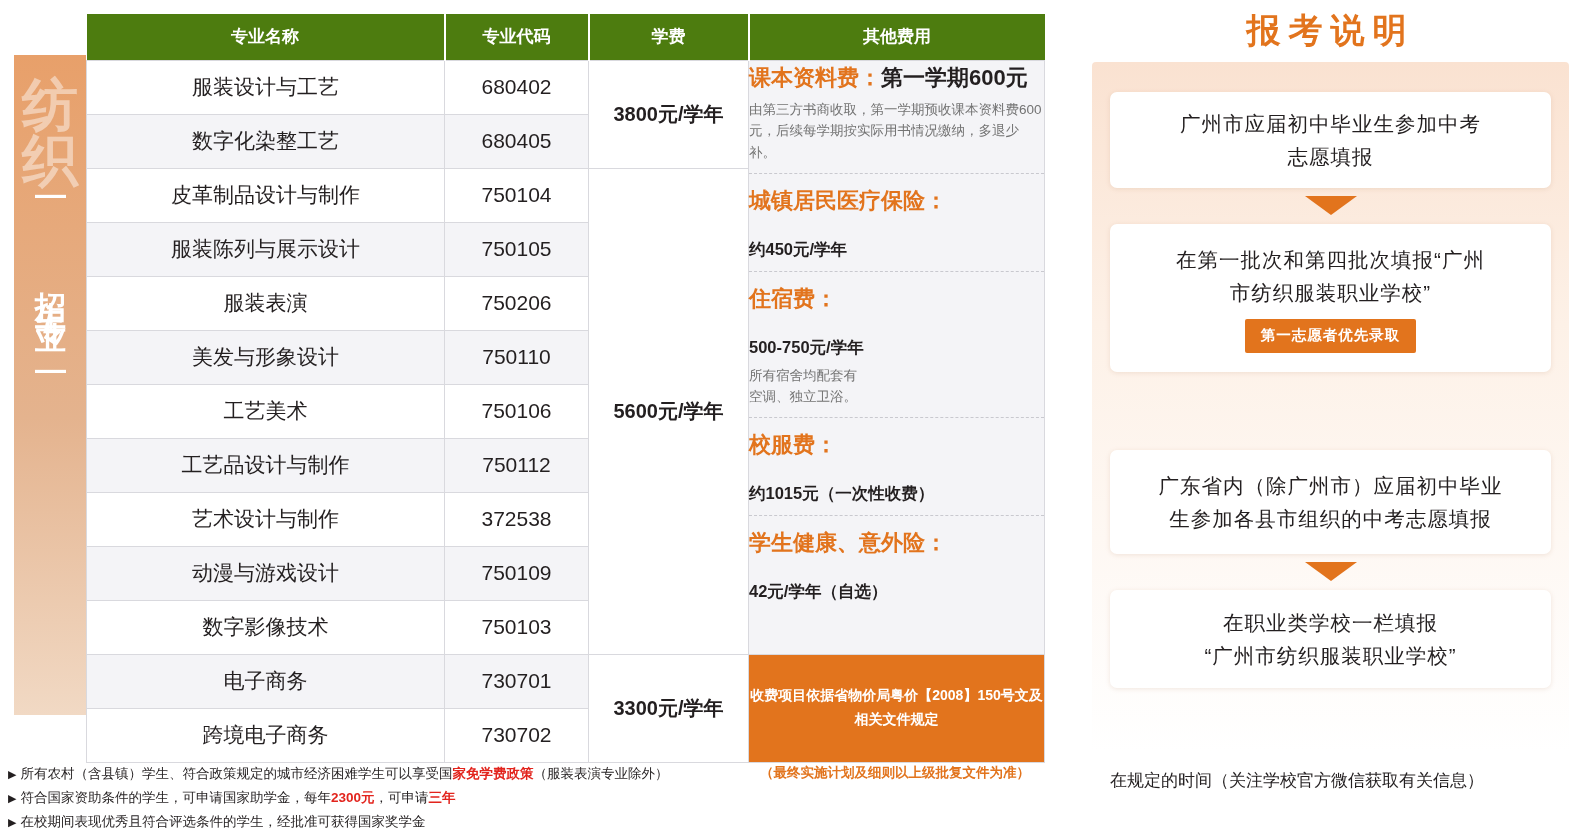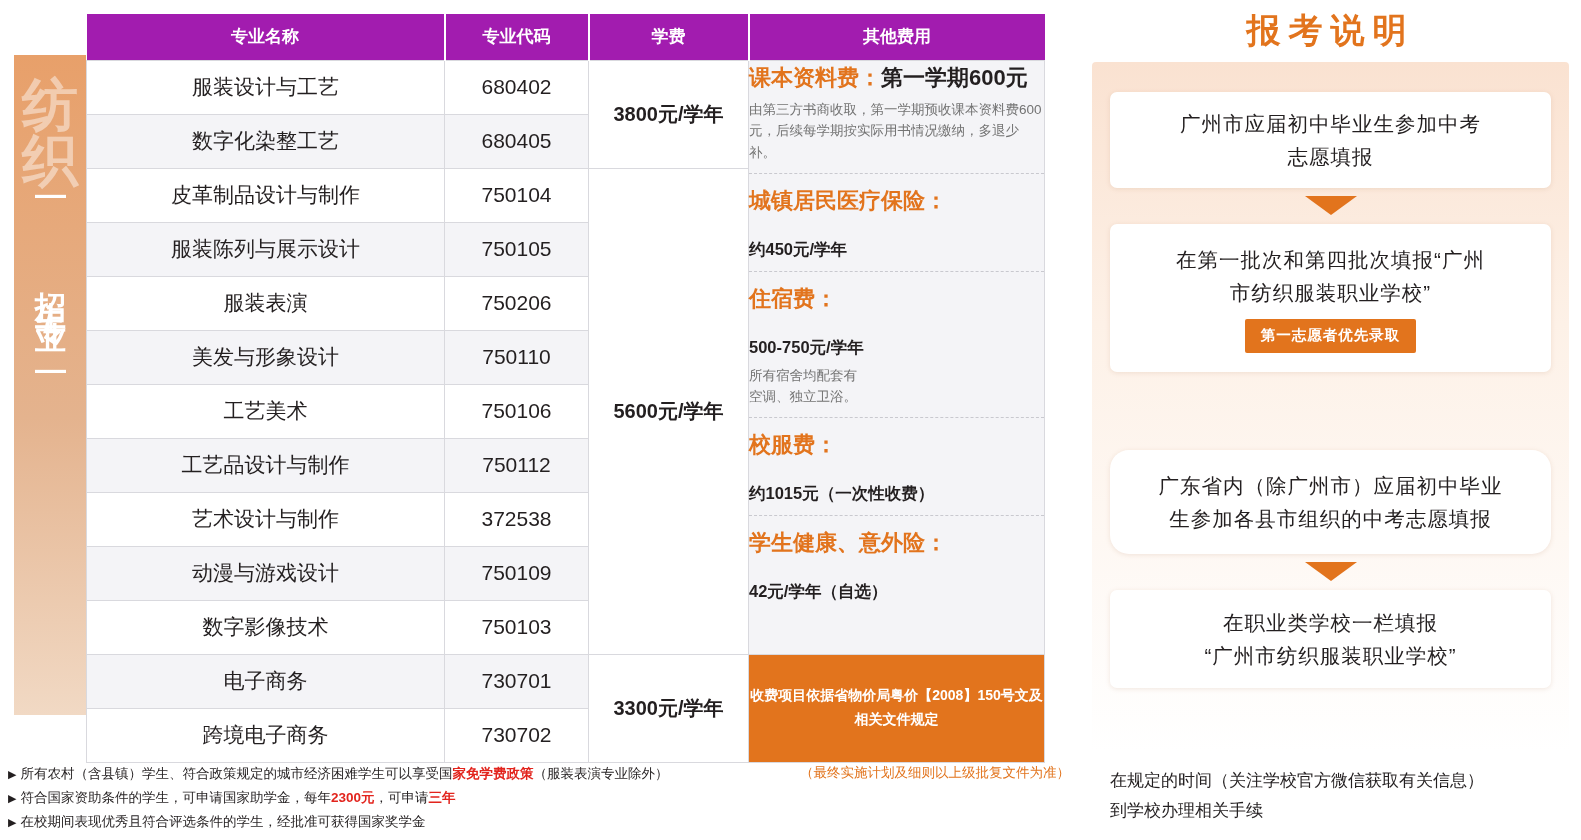--- a/index.html
+++ b/index.html
@@ -28,21 +28,21 @@
     font-size:56px; color:rgba(255,255,255,.45); font-weight:bold; line-height:1;
   }
   .side-label .vtext {
     writing-mode:vertical-rl; text-orientation:upright;
     font-size:31px; letter-spacing:10px; color:#ffffff; font-weight:bold;
     margin-top:26px;
   }
 
   table.fee { position:absolute; left:86px; top:14px; border-collapse:collapse; }
   table.fee th {
-    background:#a21caf; color:#ffffff; font-size:17px; font-weight:bold;
+    background:#4d7c0f; color:#ffffff; font-size:17px; font-weight:bold;
     height:46px; border-right:2px solid #ffffff; padding:0 6px; white-space:nowrap;
   }
   table.fee th:last-child { border-right:none; }
   table.fee td { border:1px solid #d9d9de; padding:0; }
   .c-major { width:358px; text-align:center; font-size:21px; height:54px; background:#f4f4f7; }
   .c-major.alt { background:#ffffff; }
   .c-code  { width:144px; text-align:center; font-size:21px; background:#f4f4f7; }
   .c-code.alt { background:#ffffff; }
   .c-tuition { width:160px; text-align:center; font-size:20px; font-weight:bold; background:#ffffff; }
   .c-other { width:296px; background:#f4f4f7; vertical-align:top; padding:12px 14px 6px 14px; }
@@ -57,21 +57,21 @@
   .c-orange {
     background:#e2741d; color:#ffffff; text-align:center; font-size:14px;
     font-weight:bold; line-height:1.7; padding:8px 14px;
   }
 
   .footnotes { position:absolute; left:8px; top:762px; width:690px; font-size:13.5px; line-height:1.78; }
   .footnotes .tri { color:#231f20; font-size:11px; margin-right:4px; }
   .footnotes .hl { color:#e2241d; font-weight:bold; }
   .bottom-right-note {
     position:absolute; left:760px; top:764px; width:310px;
-    font-size:13.5px; color:#e2741d; font-weight:normal; text-align:right;
+    font-size:13.5px; color:#e2741d; font-weight:bold; text-align:left;
   }
 
   
   .right { position:absolute; left:1080px; top:0; width:501px; height:840px; }
   .right-bg {
     position:absolute; left:12px; top:62px; width:477px; height:690px;
     background:linear-gradient(180deg,#fae2d1 0%,#fdf1e7 38%,#ffffff 100%);
     border-radius:4px;
   }
   .right-title {
@@ -92,21 +92,21 @@
     padding:5px 16px; border-radius:2px; letter-spacing:1px;
   }
   .arrow {
     position:absolute; left:50%; transform:translateX(-50%);
     width:0; height:0; border-left:26px solid transparent; border-right:26px solid transparent;
     border-top:19px solid #e2741d;
   }
   .card1 { top:92px; height:96px; }
   .arr1  { top:196px; }
   .card2b{ top:224px; height:148px; }
-  .card3 { top:450px; height:104px;border-radius:19px; }
+  .card3 { top:450px; height:104px; }
   .arr3  { top:562px; }
   .card4 { top:590px; height:98px; }
 
   .right-foot {
     position:absolute; left:30px; top:766px; width:450px;
     font-size:17px; line-height:1.75; color:#231f20;
   }
 </style>
 </head>
 <body>
@@ -250,17 +250,16 @@
     </div>
     <div class="arrow arr3"></div>
 
     <div class="rcard card4">
       <div class="line">在职业类学校一栏填报</div>
       <div class="line">“广州市纺织服装职业学校”</div>
     </div>
 
     <div class="right-foot">
       <div>在规定的时间（关注学校官方微信获取有关信息）</div>
-      <div>到学校办理相关手续</div>
     </div>
   </div>
 
 </div>
 
 </body></html>

